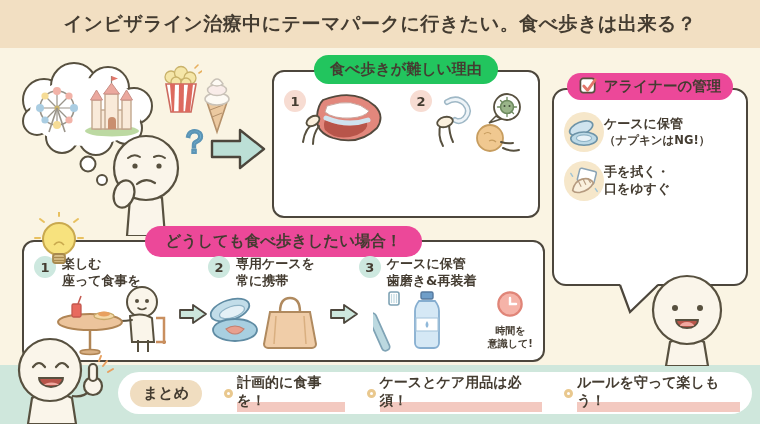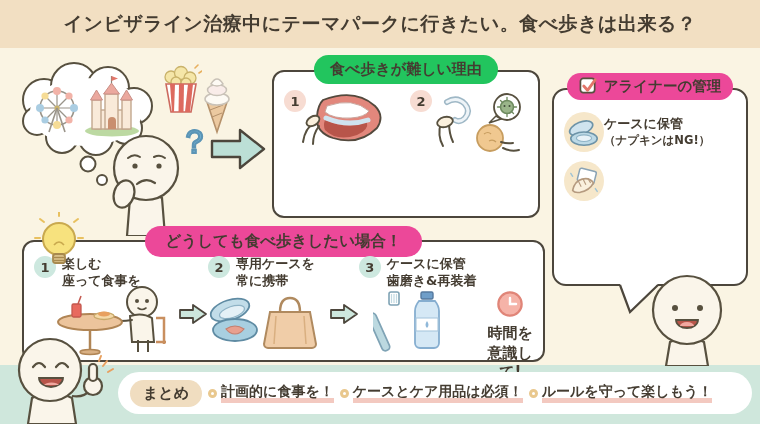--- a/index.html
+++ b/index.html
@@ -56,25 +56,25 @@
   
   .steps{left:22px;top:240px;width:523px;height:122px;}
   .steps-title{left:0;right:0;top:-16px;display:flex;justify-content:center;text-align:right;}
   .steps-title .pill{padding:5px 20px;font-size:15.5px;}
   .steps-body{display:flex;align-items:flex-start;padding:14px 4px 4px 10px;}
   .step{position:relative;}
   .step-head{display:flex;gap:6px;align-items:flex-start;}
   .step-head .lines{font-size:13px;font-weight:bold;line-height:1.3;}
   .step-arrow{margin-top:46px;flex:none;}
   .clock-col{width:58px;text-align:center;margin-top:34px;}
-  .clock-col .note{font-size:15px;font-weight:bold;line-height:1.3;margin-top:2px;}
+  .clock-col .note{font-size:10px;font-weight:bold;line-height:1.3;margin-top:2px;}
 
   
   .summary{left:118px;top:372px;width:634px;height:42px;background:#fff;border-radius:21px;
-    display:flex;align-items:center;gap:6px;padding:0 12px;}
+    display:flex;align-items:center;gap:22px;padding:0 12px;}
   .summary .pill{padding:4px 13px;font-size:15px;}
   .sum-item{display:flex;align-items:center;gap:4px;}
   .bullet{width:9px;height:9px;border:3px solid #e9c88e;border-radius:50%;background:#fff;flex:none;}
   .sum-text{font-size:14px;font-weight:bold;
     background:linear-gradient(to bottom,transparent 74%,#f3c9c0 74%);padding-bottom:2px;}
 
   .qmark{font-size:33px;font-weight:bold;color:#6fb0d2;-webkit-text-stroke:1px #5b94b5;}
 </style>
 </head>
 <body>
@@ -258,20 +258,24 @@
           <svg width="34" height="32" viewBox="0 0 36 32">
             <rect x="12" y="4" width="18" height="14" rx="2" transform="rotate(14 21 11)" fill="#ffffff" stroke="#8aa3b5" stroke-width="1.6"></rect>
             <path d="M6,26 q2,-10 10,-12 q8,-2 12,4 q-4,8 -14,10 q-6,1 -8,-2 z" fill="#faf0dd" stroke="#b59a7f" stroke-width="1.7"></path>
             <path d="M12,16 l3,6 M17,14 l3,6 M22,13 l3,5" stroke="#b59a7f" stroke-width="1.2" fill="none"></path>
             <g stroke="#9fc3d5" stroke-width="1.5" stroke-linecap="round">
               <line x1="4" y1="8" x2="6" y2="11"></line>
                 <line x1="30" y1="24" x2="32" y2="27"></line>
             </g>
           </svg>
         </span>
+        <div class="txt">
+          <span style="display:block">手を拭く・</span>
+          <span style="display:block">口をゆすぐ</span>
+        </div>
       </div>
     </div>
   </div>
   <svg class="abs" style="left:618px;top:284px;" width="42" height="30" viewBox="0 0 42 30">
     <polygon points="2,0 40,0 12,28" fill="#ffffff"></polygon>
     <path d="M2,1 L12,28 L40,1" fill="none" stroke="#4c463c" stroke-width="2.2"></path>
   </svg>
 
   <svg class="abs" style="left:638px;top:270px;" width="104" height="96" viewBox="0 0 104 96">
     <path d="M32,72 q17,-8 34,0 l4,24 h-42 z" fill="#faf5ea" stroke="#57503f" stroke-width="2.2"></path>

